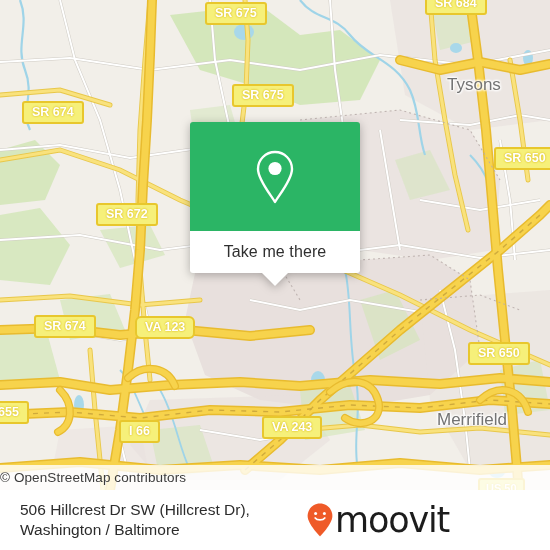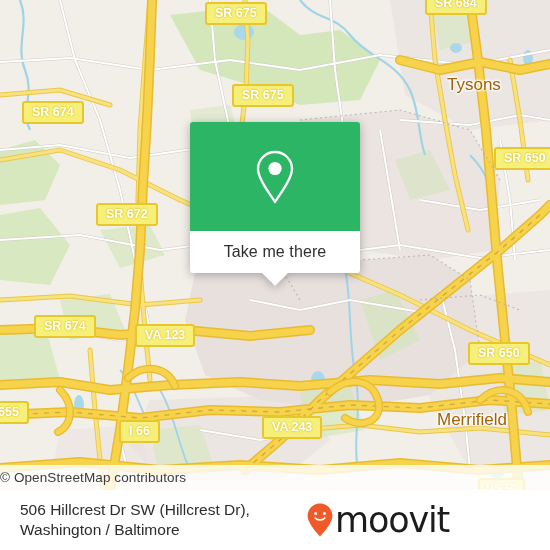--- a/index.html
+++ b/index.html
@@ -120,21 +120,21 @@
     z-index: 20;
     text-shadow: 0 0 2px #e0c52c, 0 0 2px #e0c52c;
     line-height: 14px;
   }
   .shield.small { font-size: 11px; padding: 1px 6px 2px 6px; }
 
   
   .place-label {
     position: absolute;
     font-size: 17px;
-    color: #a16207;
+    color: #737373;
     white-space: nowrap;
     z-index: 18;
     text-shadow: 1px 1px 2px #ffffff, -1px -1px 2px #ffffff,
                  1px -1px 2px #ffffff, -1px 1px 2px #ffffff;
   }
 </style>
 </head>
 <body>
 
 <div id="root">
@@ -291,21 +291,21 @@
       </g>
     </svg>
 
     <div class="shield" style="left:205px; top:2px;">SR 675</div>
     <div class="shield" style="left:425px; top:-8px;">SR 684</div>
     <div class="shield" style="left:232px; top:84px;">SR 675</div>
     <div class="shield" style="left:22px;  top:101px;">SR 674</div>
     <div class="shield" style="left:494px; top:147px;">SR 650</div>
     <div class="shield" style="left:96px;  top:203px;">SR 672</div>
     <div class="shield" style="left:34px;  top:315px;">SR 674</div>
-    <div class="shield" style="left:135px; top:324px;">VA 123</div>
+    <div class="shield" style="left:135px; top:316px;border-radius:6px;">VA 123</div>
     <div class="shield" style="left:468px; top:342px;">SR 650</div>
     <div class="shield" style="left:-12px; top:401px;">655</div>
     <div class="shield" style="left:119px; top:420px;">I 66</div>
     <div class="shield" style="left:262px; top:416px;">VA 243</div>
     <div class="shield small" style="left:478px; top:478px;">US 50</div>
 
     <div class="place-label" style="left:447px; top:75px;">Tysons</div>
     <div class="place-label" style="left:437px; top:410px;">Merrifield</div>
 
     <div id="attribution">

